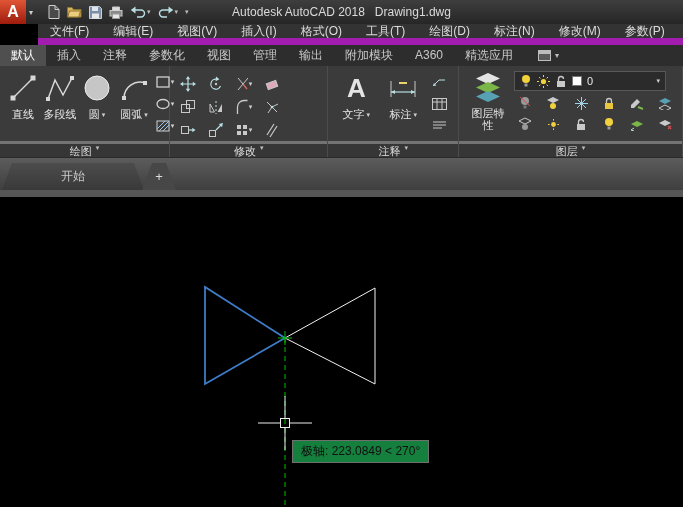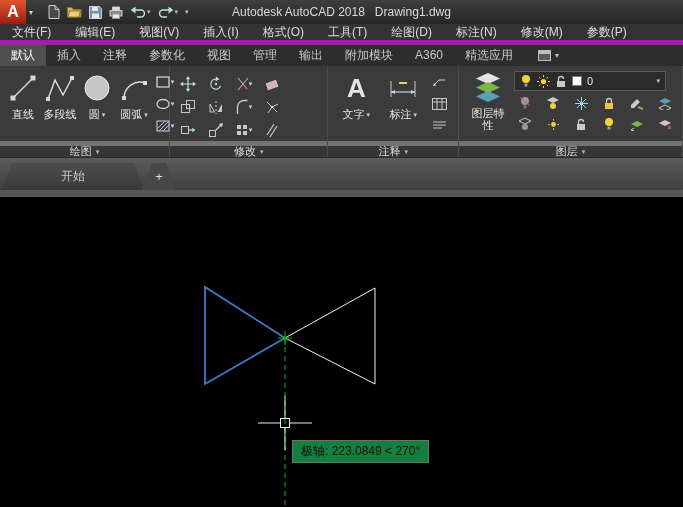--- a/index.html
+++ b/index.html
@@ -16,37 +16,37 @@
             align-items:center; justify-content:center; }
   .logo-caret { color:#cfcfcf; font-size:8px; margin-left:3px; }
   .qat { display:flex; align-items:center; gap:7px; margin-left:10px; }
   .qat-btn { display:flex; align-items:center; gap:1px; }
   .qat-caret { color:#bdbdbd; font-size:7px; }
   .win-title { position:absolute; left:50%; transform:translateX(-50%);
                color:#dadada; font-size:12px; white-space:nowrap; display:flex; gap:10px; }
 
   
   .menubar { height:21px; background:#333333; display:flex; align-items:center;
-             flex:0 0 21px; border-bottom:5px solid #a21caf; }
+             flex:0 0 21px; border-bottom:7px solid #a21caf;margin-left:38px; }
   .menu-item { color:#dcdcdc; font-size:12px; padding:0 12px; line-height:21px; cursor:default; }
 
   
   .ribbon-tabs { height:21px; background:#2d2d2d; display:flex; align-items:center; flex:0 0 21px; }
   .rtab { color:#c8c8c8; font-size:12px; padding:0 11px; line-height:21px; cursor:default; }
   .rtab.active { background:#4f4f4f; color:#ffffff; }
   .rtab-tools { margin-left:14px; display:flex; align-items:center; gap:4px; line-height:21px; }
   .rtab-tools .qat-caret { font-size:8px; }
 
   
   .ribbon { height:92px; background:#3b3b3b; display:flex; flex:0 0 92px;
             border-bottom:1px solid #2a2a2a; }
   .panel { display:flex; flex-direction:column; border-right:1px solid #4c4c4c; }
   .panel-content { flex:1; display:flex; padding:3px 6px 0; gap:3px; }
-  .panel-footer { height:16px; background:#363636; border-top:5px solid #737373;
-                  display:flex; align-items:center; justify-content:center; gap:4px;
+  .panel-footer { height:16px; background:#363636; border-top:3px solid #737373;
+                  display:flex; justify-content:center; gap:4px;
                   color:#dedede; font-size:11px; cursor:default; }
   .panel-footer .caret { font-size:7px; color:#bdbdbd; }
   .tool { display:flex; flex-direction:column; align-items:center; width:44px; cursor:default; }
   .tool-icon { height:38px; display:flex; align-items:center; justify-content:center; }
   .tool-label-row { display:flex; align-items:center; gap:2px; font-size:11px; color:#e8e8e8; }
   .caret { font-size:7px; color:#cfcfcf; }
   .minicol { display:flex; flex-direction:column; justify-content:flex-start; gap:4px; padding-top:4px; }
   .mini { width:22px; height:18px; display:flex; align-items:center; gap:1px; justify-content:center; cursor:default; }
   .modify-grid { display:grid; grid-template-rows:repeat(3,23px); grid-auto-flow:column;
                  grid-auto-columns:24px; gap:0 4px; padding-top:3px; align-items:center; justify-items:center; }

